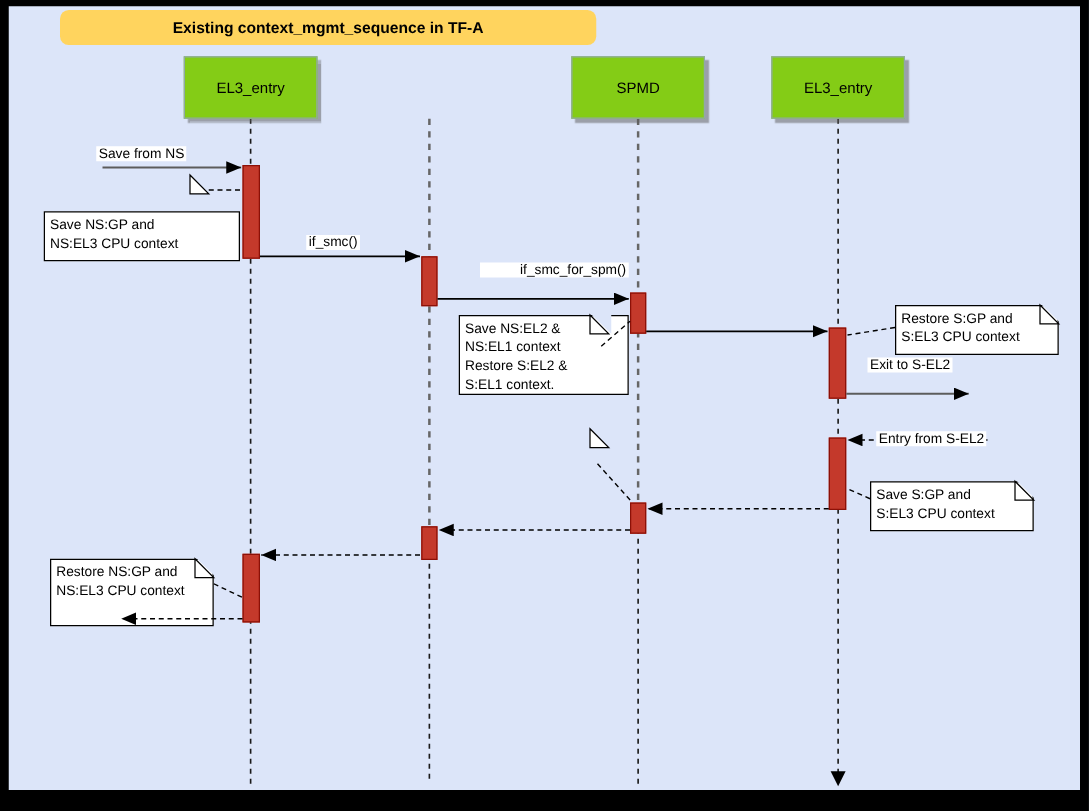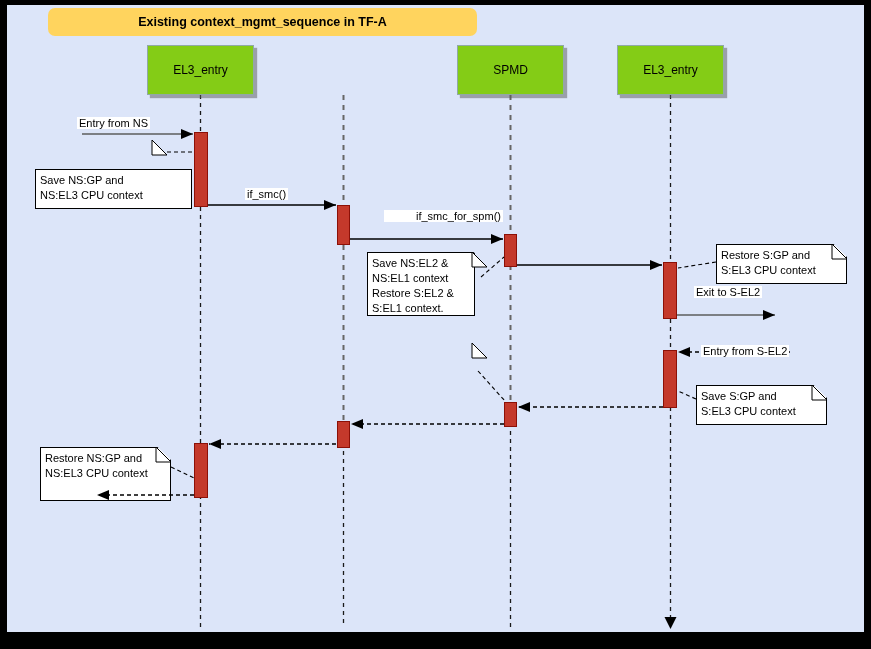--- a/index.html
+++ b/index.html
@@ -97,21 +97,21 @@
     <div class="activation" style="left:330px; top:200px; height:40px;"></div>
     <div class="activation" style="left:497px; top:229px; height:33px;"></div>
     <div class="activation wide" style="left:656px; top:257px; height:57px;"></div>
     <div class="activation wide" style="left:656px; top:345px; height:58px;"></div>
     <div class="activation" style="left:497px; top:397px; height:25px;"></div>
     <div class="activation" style="left:330px; top:416px; height:27px;"></div>
     <div class="activation wide" style="left:187px; top:438px; height:55px;"></div>
 
     <div class="note" style="left:28px;  top:122px; width:157px; height:40px;margin-top:42px;">Save NS:GP and
 NS:EL3 CPU context</div>
-    <div class="note" style="left:360px; top:247px; width:108px; height:64px;">Save NS:EL2 &amp;
+    <div class="note" style="left:360px; top:247px; width:136px; height:64px;">Save NS:EL2 &amp;
 NS:EL1 context
 Restore S:EL2 &amp;
 S:EL1 context.</div>
     <div class="note" style="left:709px; top:239px; width:131px; height:40px;">Restore S:GP and
 S:EL3 CPU context</div>
     <div class="note" style="left:689px; top:380px; width:131px; height:40px;">Save S:GP and
 S:EL3 CPU context</div>
     <div class="note" style="left:33px;  top:442px; width:131px; height:54px;">Restore NS:GP and
 NS:EL3 CPU context</div>
 
@@ -171,20 +171,20 @@
         <line class="m-dash" x1="497" y1="419" x2="344" y2="419" marker-end="url(#ah)"></line>
       </g>
       <g>
         <line class="m-dash" x1="329" y1="439" x2="202" y2="439" marker-end="url(#ah)"></line>
       </g>
       <g>
         <line class="m-dash" x1="187" y1="490" x2="90" y2="490" marker-end="url(#ah)"></line>
       </g>
     </svg>
 
-    <div class="msg-label" style="left:70px;  top:112px;">Entry from NS</div>
+    <div class="msg-label" style="left:70px;  top:112px;">Save from NS</div>
     <div class="msg-label" style="left:238px; top:183px;">if_smc()</div>
     <div class="msg-label" style="left:377px; top:205px;padding-left:32px;">if_smc_for_spm()</div>
     <div class="msg-label" style="left:687px; top:281px;">Exit to S-EL2</div>
     <div class="msg-label" style="left:694px; top:340px;">Entry from S-EL2</div>
 
   </div>
 </div>
 
 </body></html>

